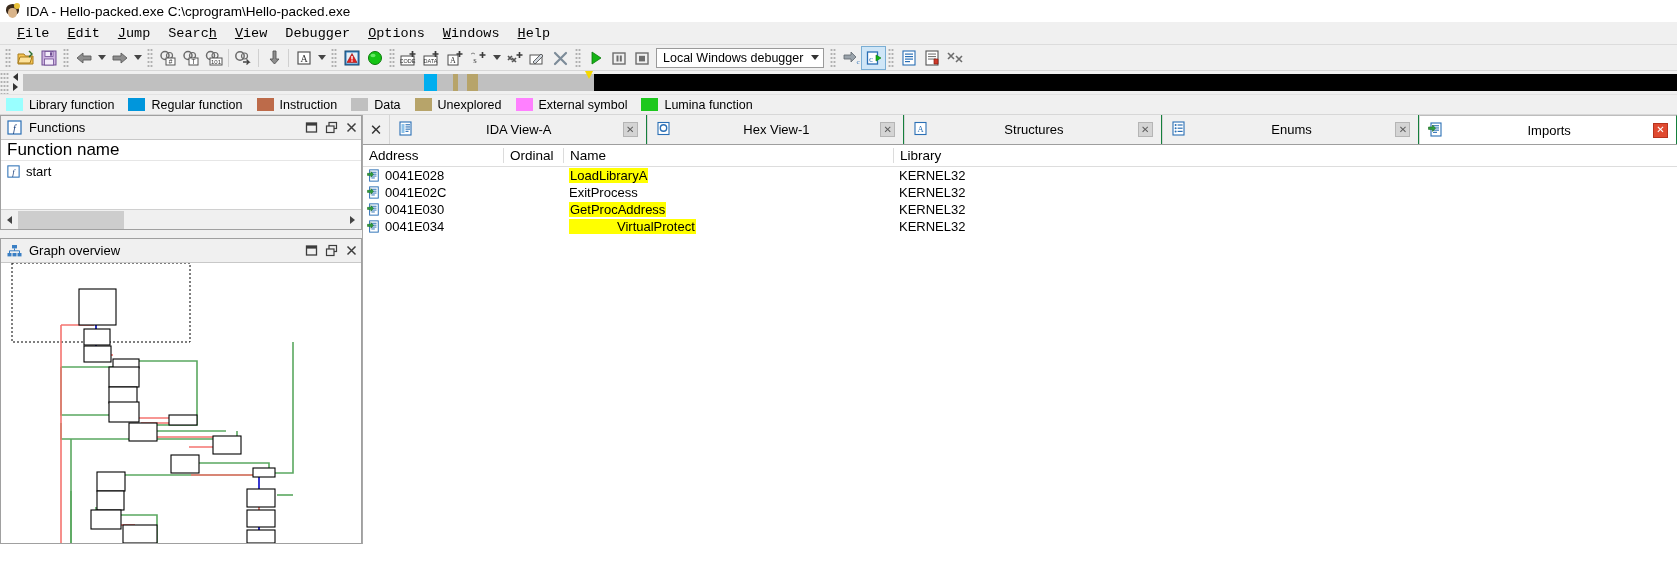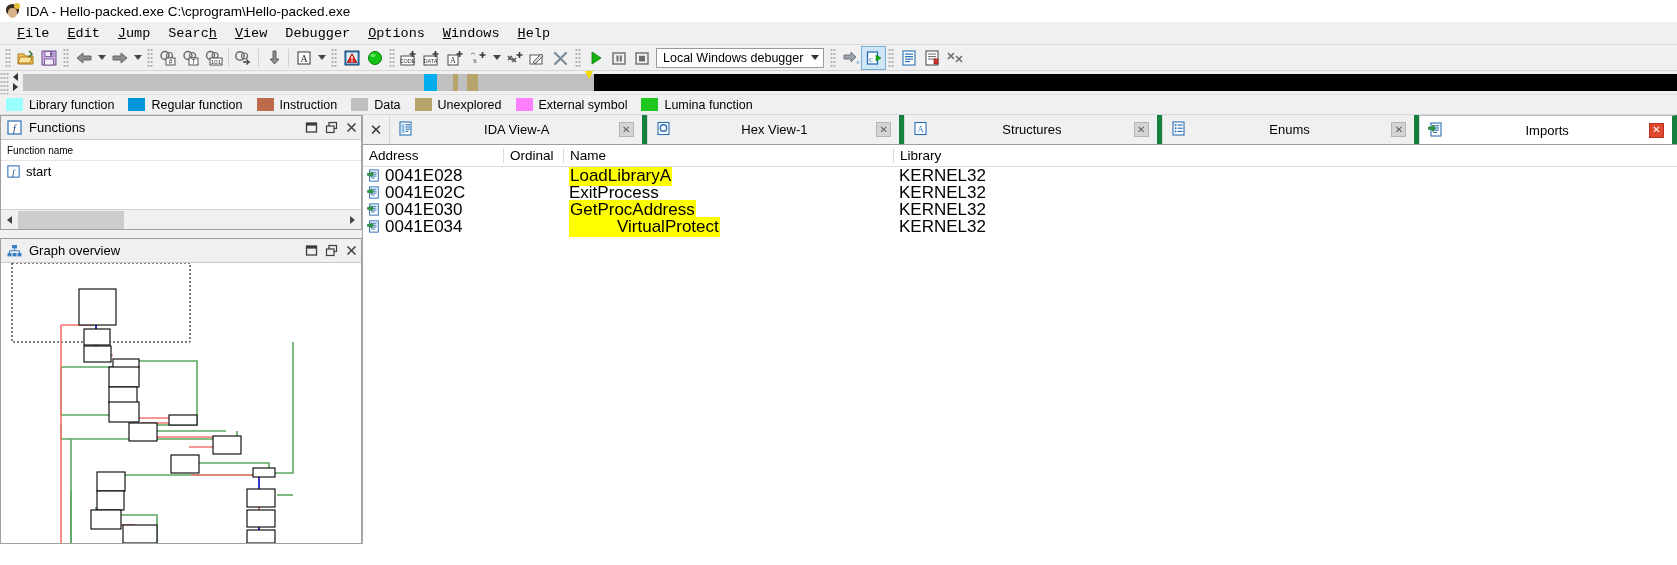--- a/index.html
+++ b/index.html
@@ -197,21 +197,21 @@
   }
   .dock-title .tlabel { margin-left: 7px; flex:1 1 auto; }
   .dock-btn {
     width: 20px; height: 20px; display:flex; align-items:center; justify-content:center;
     cursor: default; flex:0 0 auto;
   }
   .panel-body { flex: 1 1 auto; background:#fff; overflow:hidden; position:relative;}
 
   .col-head {
     height: 21px;
-    font-size: 10px;
+    font-size: 17px;
     display: flex;
     align-items: center;
     background: #fff;
     border-bottom: 1px solid #e6e6e6;
     padding-left: 6px;
   }
   .fn-row { height: 20px; display:flex; align-items:center; padding-left:6px; font-size:13px;}
 
   .hscroll {
     height: 20px;
@@ -251,21 +251,21 @@
   .tabstrip .closeall {
     width: 26px; display:flex; align-items:center; justify-content:center;
     font-size:15px; color:#333; cursor:default; flex:0 0 auto;
   }
   .tab {
     flex: 1 1 0;
     display: flex; align-items: center;
     padding: 0 8px;
     background: #f0f0f0;
     border-left: 1px solid #d6d6d6;
-    border-right: 5px solid #15803d;
+    border-right: 1px solid #15803d;
     font-size: 13px;
     position: relative;
     cursor: default;
     min-width: 0;
   }
   .tab.active { background:#ffffff; border-top: 1px solid #bdbdbd; border-bottom-color:#fff; }
   .tab .ticon { width:17px;height:17px;flex:0 0 auto;}
   .tab .tlab { flex:1 1 auto; text-align:center; white-space:nowrap; overflow:hidden; text-overflow:ellipsis;}
   .tab .tclose {
     width:15px;height:15px;flex:0 0 auto;
@@ -289,21 +289,21 @@
   .imp-head .hc { padding-left:6px; position:relative; }
   .imp-head .hc + .hc { border-left: 1px solid #dcdcdc; }
   .c-addr { width: 140px; flex:0 0 auto;}
   .c-ord  { width: 60px;  flex:0 0 auto;}
   .c-name { width: 330px; flex:0 0 auto;}
   .c-lib  { flex: 1 1 auto;}
   .imp-body { flex:1 1 auto; overflow:hidden; background:#fff;}
   .imp-row {
     height: 17px;
     display:flex; align-items:center;
-    font-size: 17px;
+    font-size: 13px;
   }
   .imp-row .cell { padding-left:6px; display:flex; align-items:center; white-space:nowrap;}
   .imp-row .addr-cell { display:flex; align-items:center; gap:5px; padding-left:4px;}
   .hl { background:#ffff00; padding:0 1px; }
 
   
   .ico { display:block; }
 </style>
 </head>
 <body>

